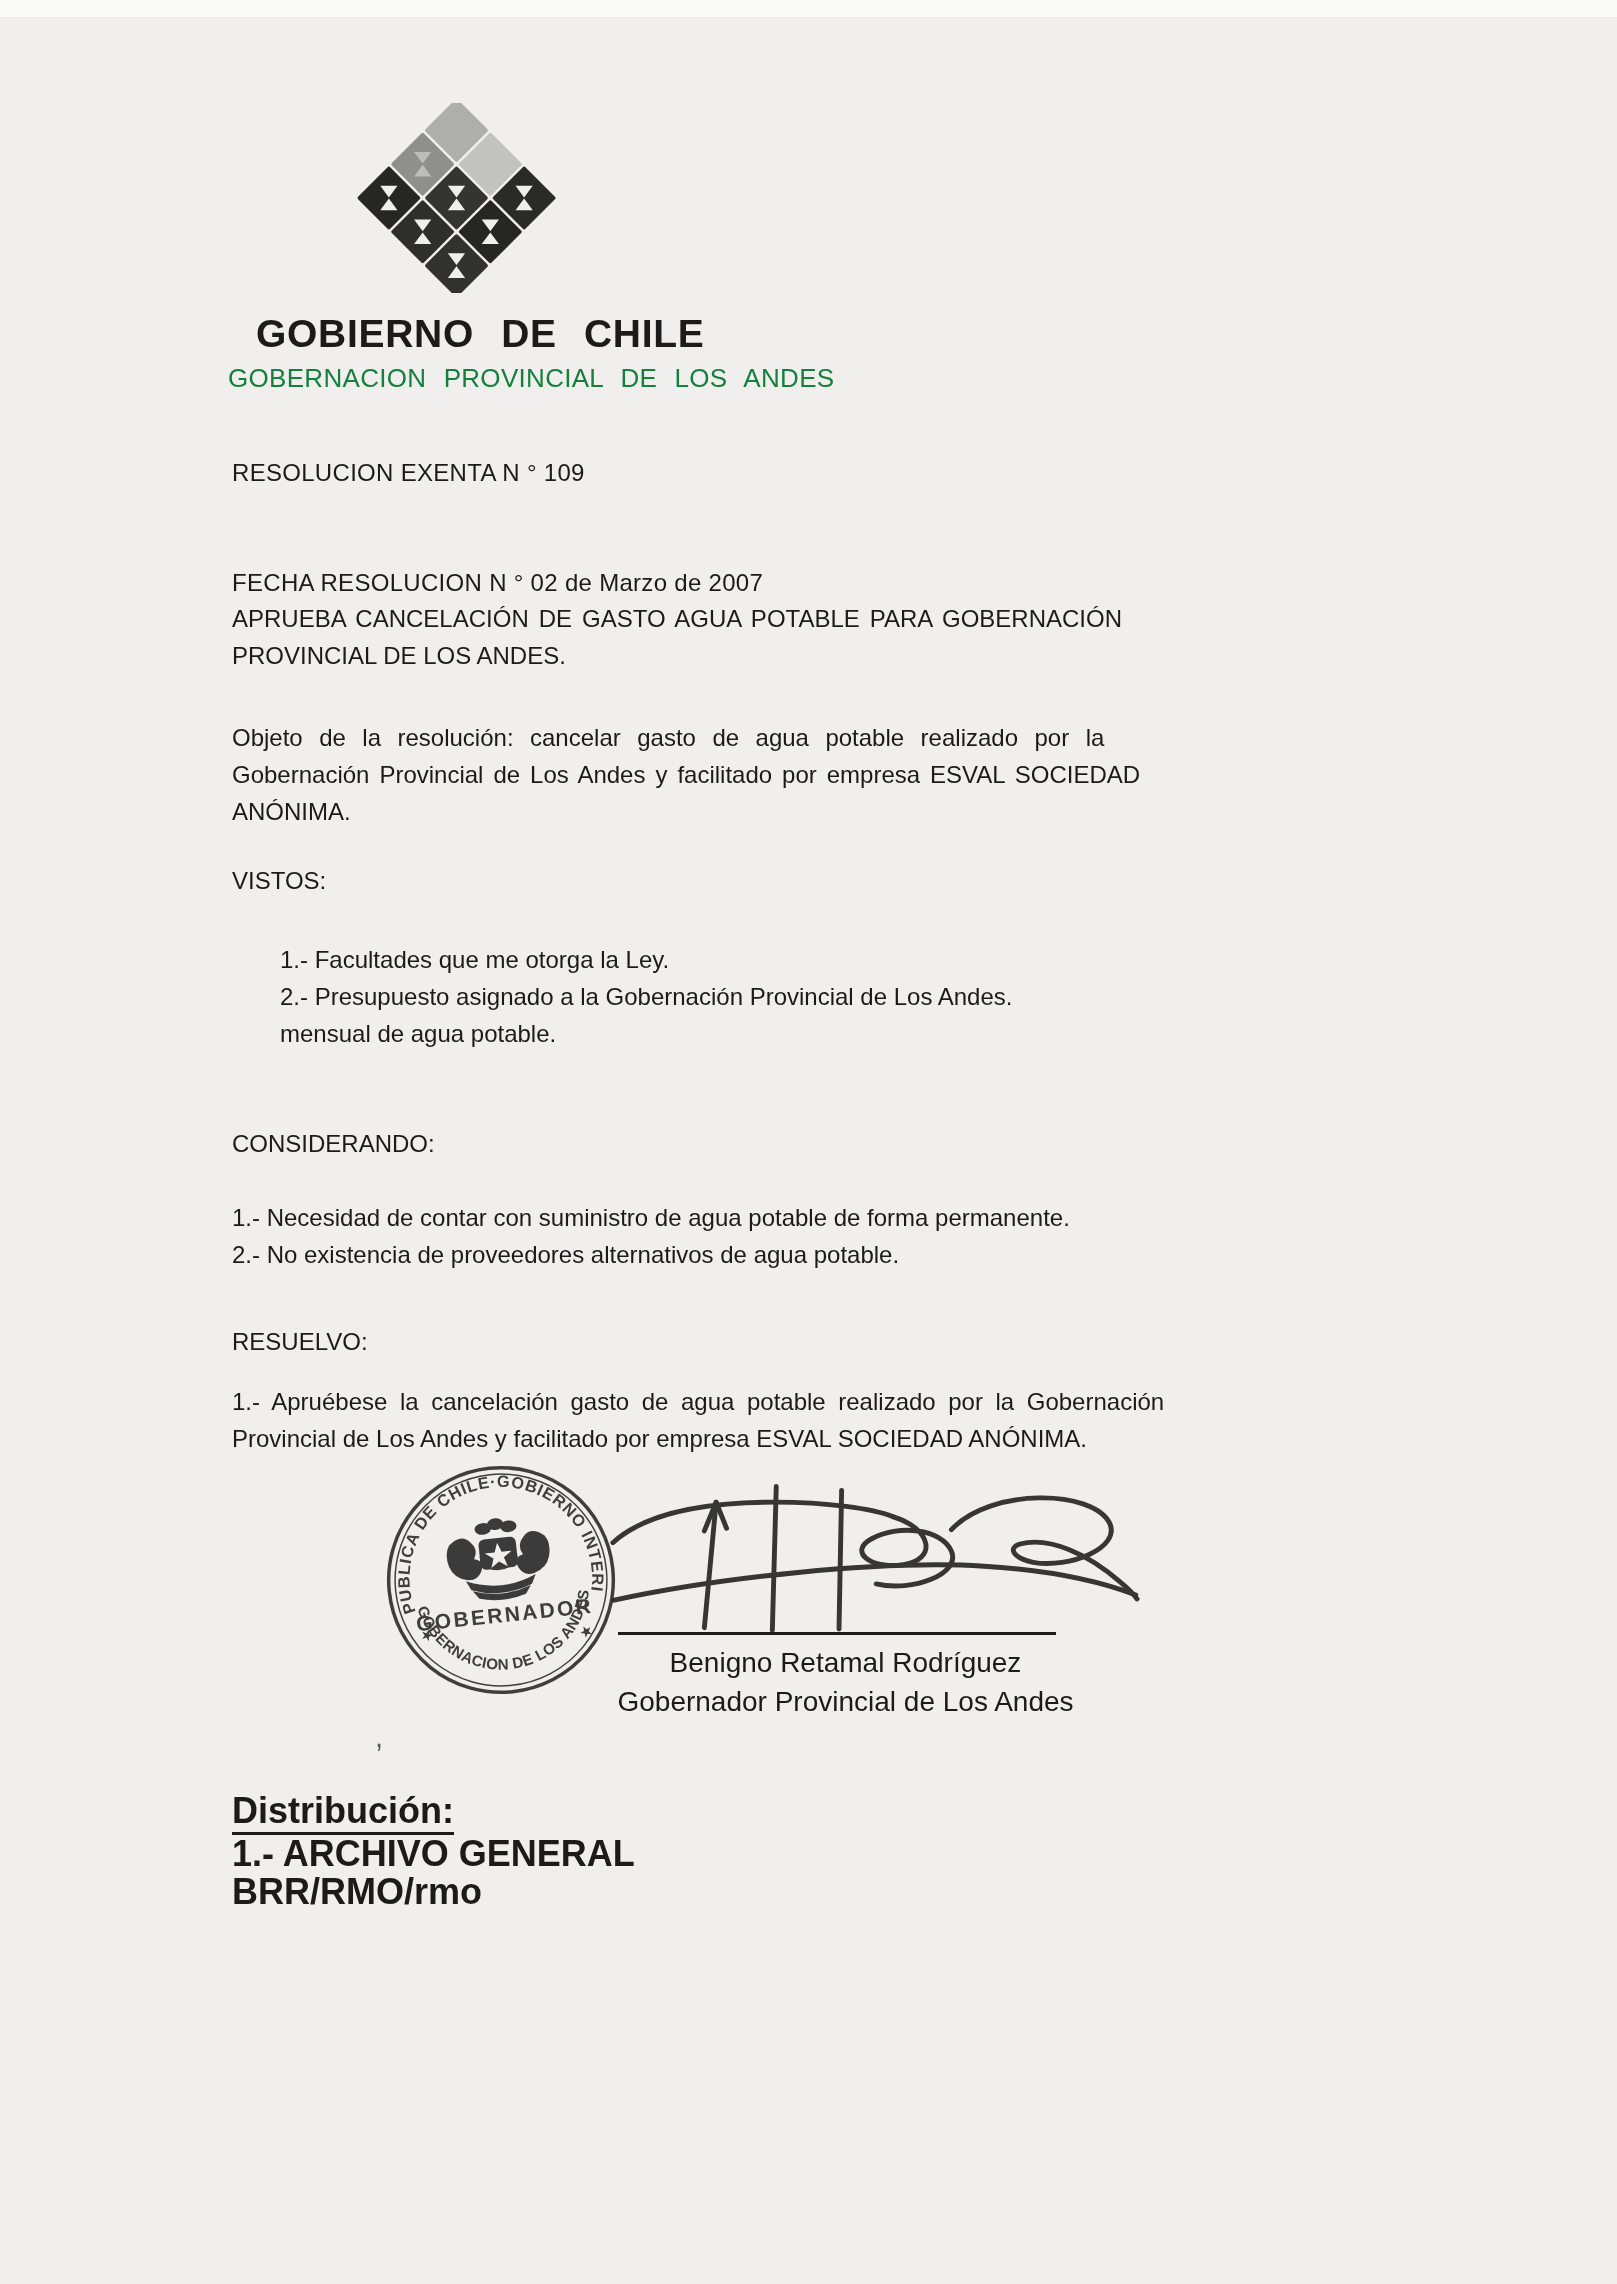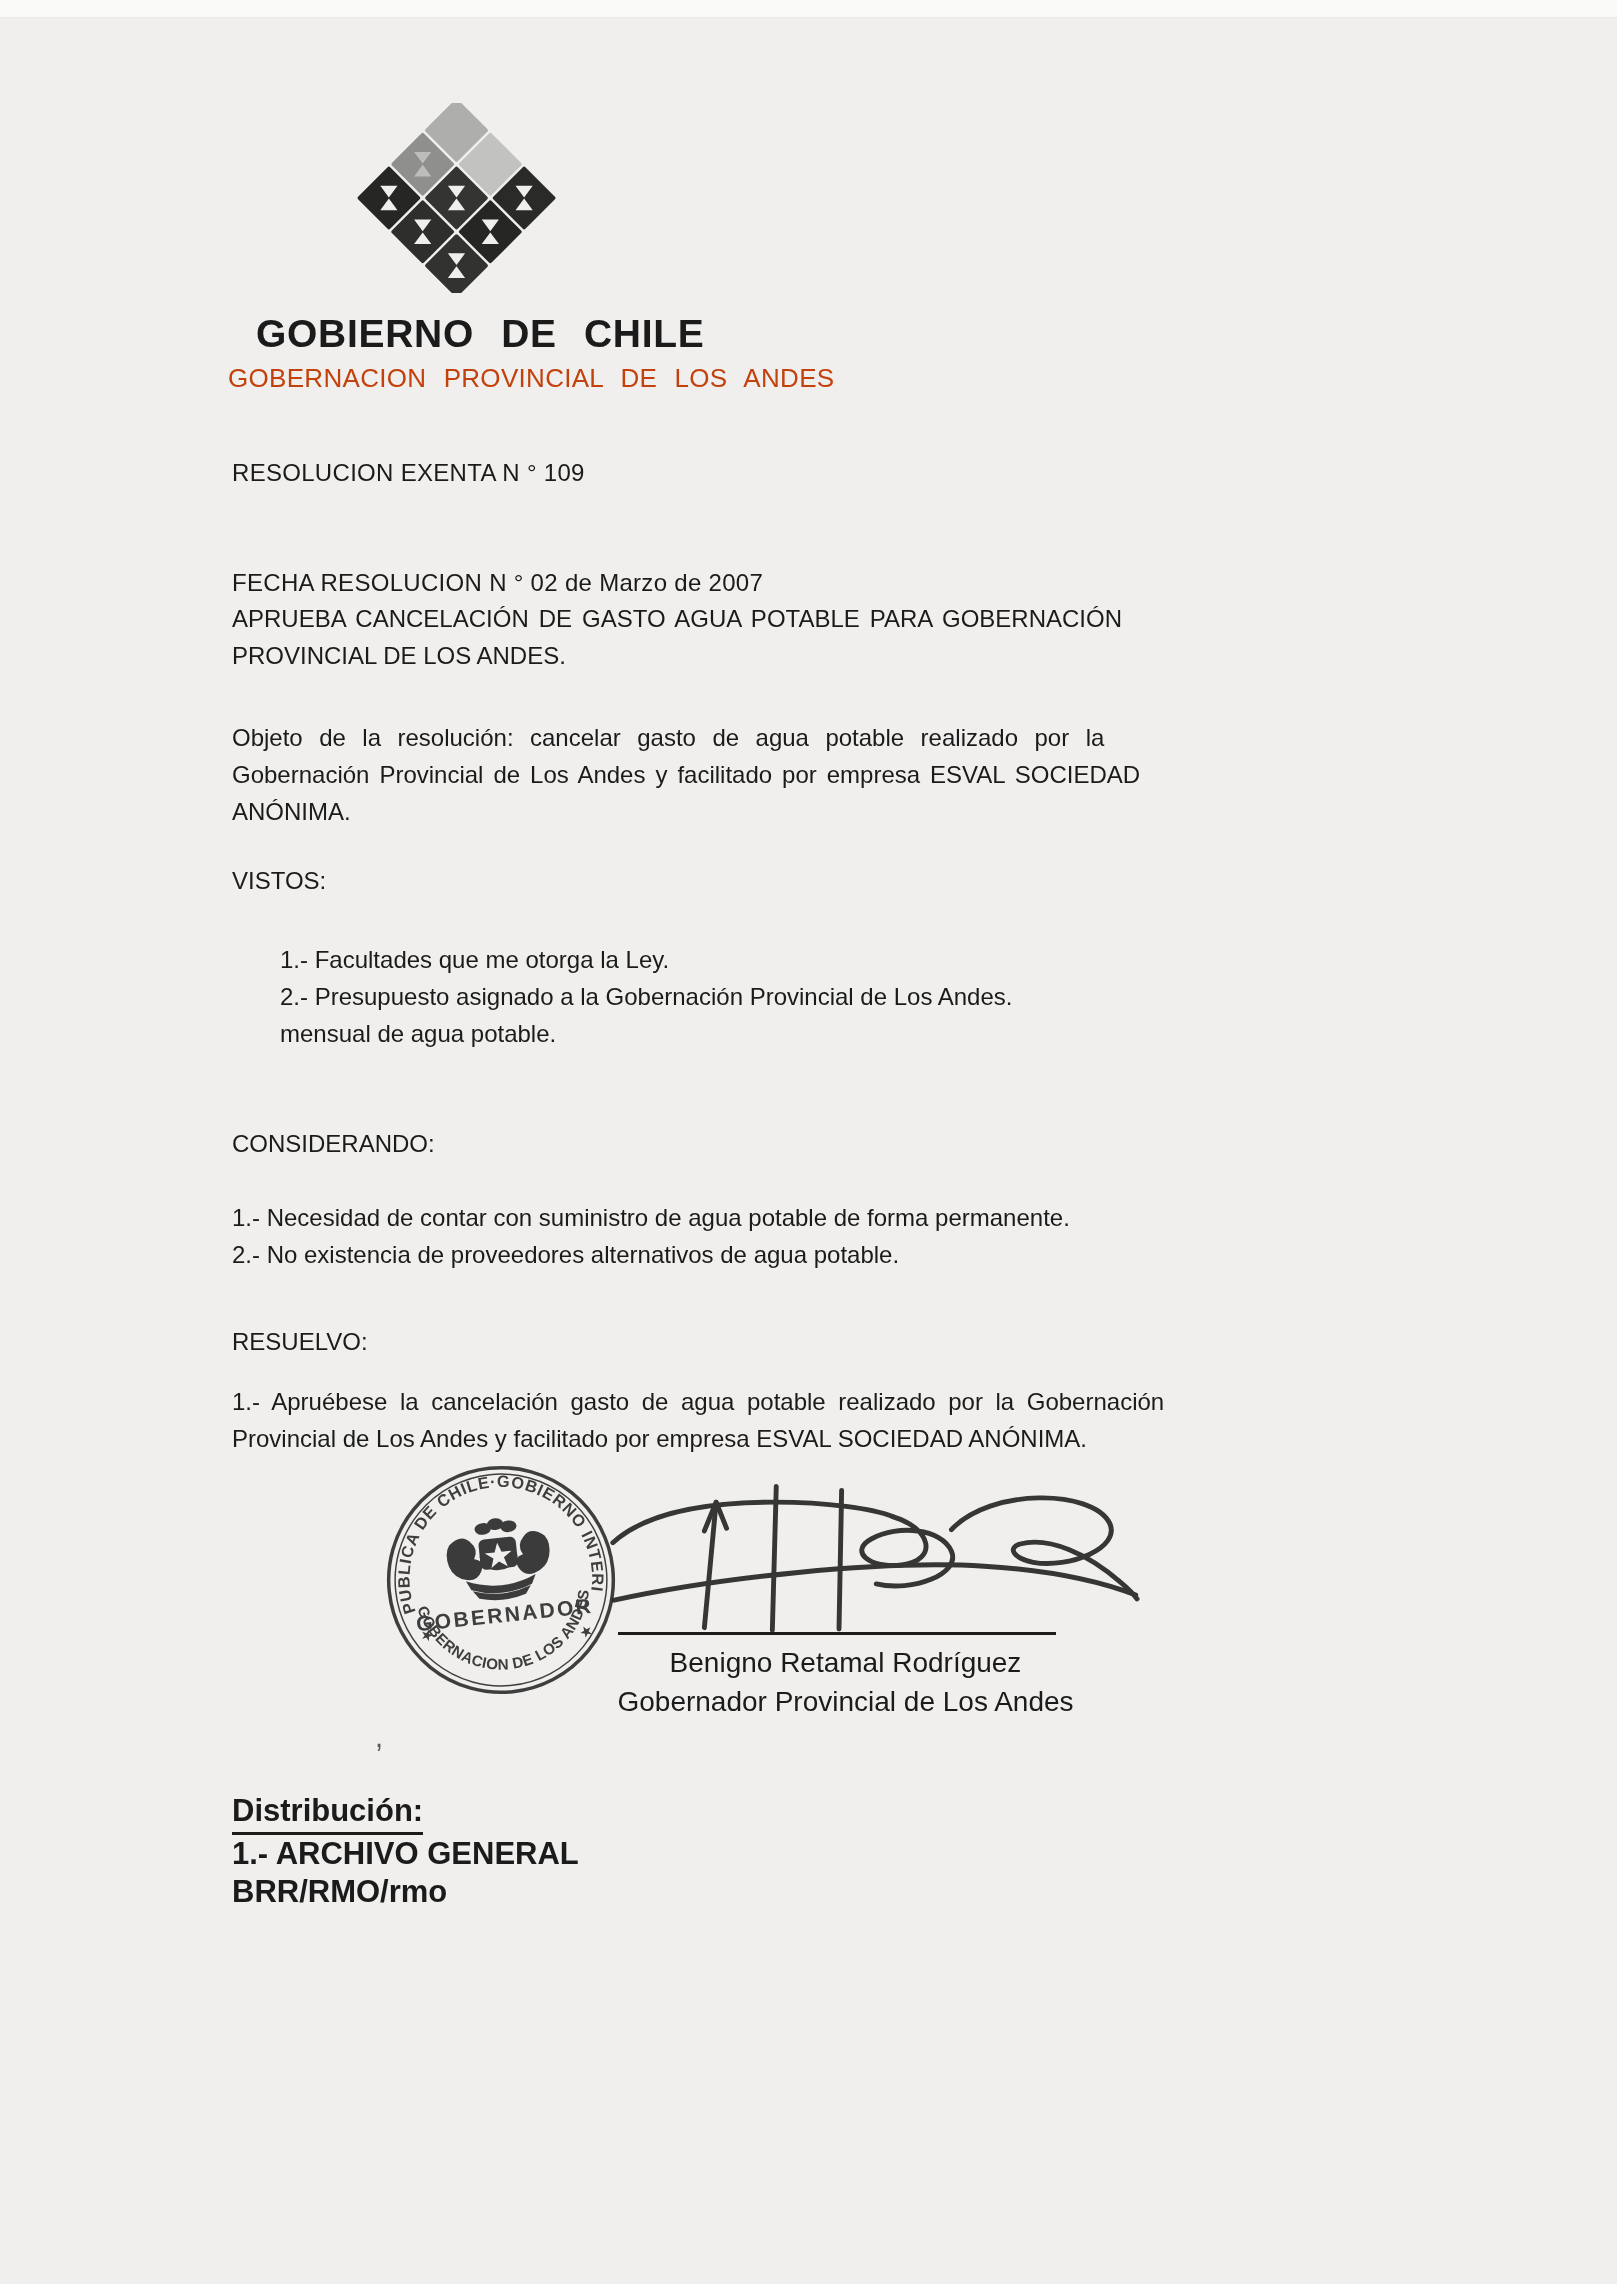--- a/index.html
+++ b/index.html
@@ -7,26 +7,26 @@
        font-family:"Liberation Sans", sans-serif;color:#1b1b1b;overflow:hidden;}
   #page{position:absolute;inset:0;}
   .abs{position:absolute;}
   .line{white-space:nowrap;line-height:37px;font-size:24px;}
   .ws1{word-spacing:3.3px;}
   .ws2{word-spacing:5.9px;}
   .ws3{word-spacing:9.8px;}
   .caps{letter-spacing:0.3px;}
   .scan-top{position:absolute;left:0;top:0;width:1618px;height:17px;background:#fafaf9;border-bottom:0.7px solid #eaeae8;}
   .org-title{font-size:39px;font-weight:700;word-spacing:15.7px;letter-spacing:0.7px;line-height:42px;}
-  .org-subtitle{font-size:26px;font-weight:400;word-spacing:9.8px;letter-spacing:0.3px;line-height:30px;color:#c2410c;}
+  .org-subtitle{font-size:26px;font-weight:400;word-spacing:9.8px;letter-spacing:0.3px;line-height:30px;color:#15803d;}
   .sig-underline{position:absolute;left:618px;top:1632px;width:438px;height:3.3px;background:#1c1c1c;}
   .sig-names{position:absolute;left:555px;top:1643px;width:581px;text-align:center;}
   .sig-names .line{line-height:39px;font-size:28px;}
   .footer-block{position:absolute;left:232px;top:1792px;}
-  .footer-block .line{font-weight:700;font-size:31px;line-height:38px;}
+  .footer-block .line{font-weight:700;font-size:36px;line-height:38px;}
   .u-head{display:inline-block;border-bottom:3.3px solid #1b1b1b;padding-bottom:2px;}
   .artifact{position:absolute;left:375px;top:1721px;font-size:29px;color:#5a5a58;}
   .stamp-wrap{position:absolute;left:384px;top:1463px;width:234px;height:234px;transform:rotate(-6deg);}
   .sig-svg{position:absolute;left:605px;top:1482px;width:536px;height:158px;}
   .logo-wrap{position:absolute;left:352px;top:103px;width:209px;height:190px;}
 </style>
 </head>
 <body>
 
 <div id="page">

